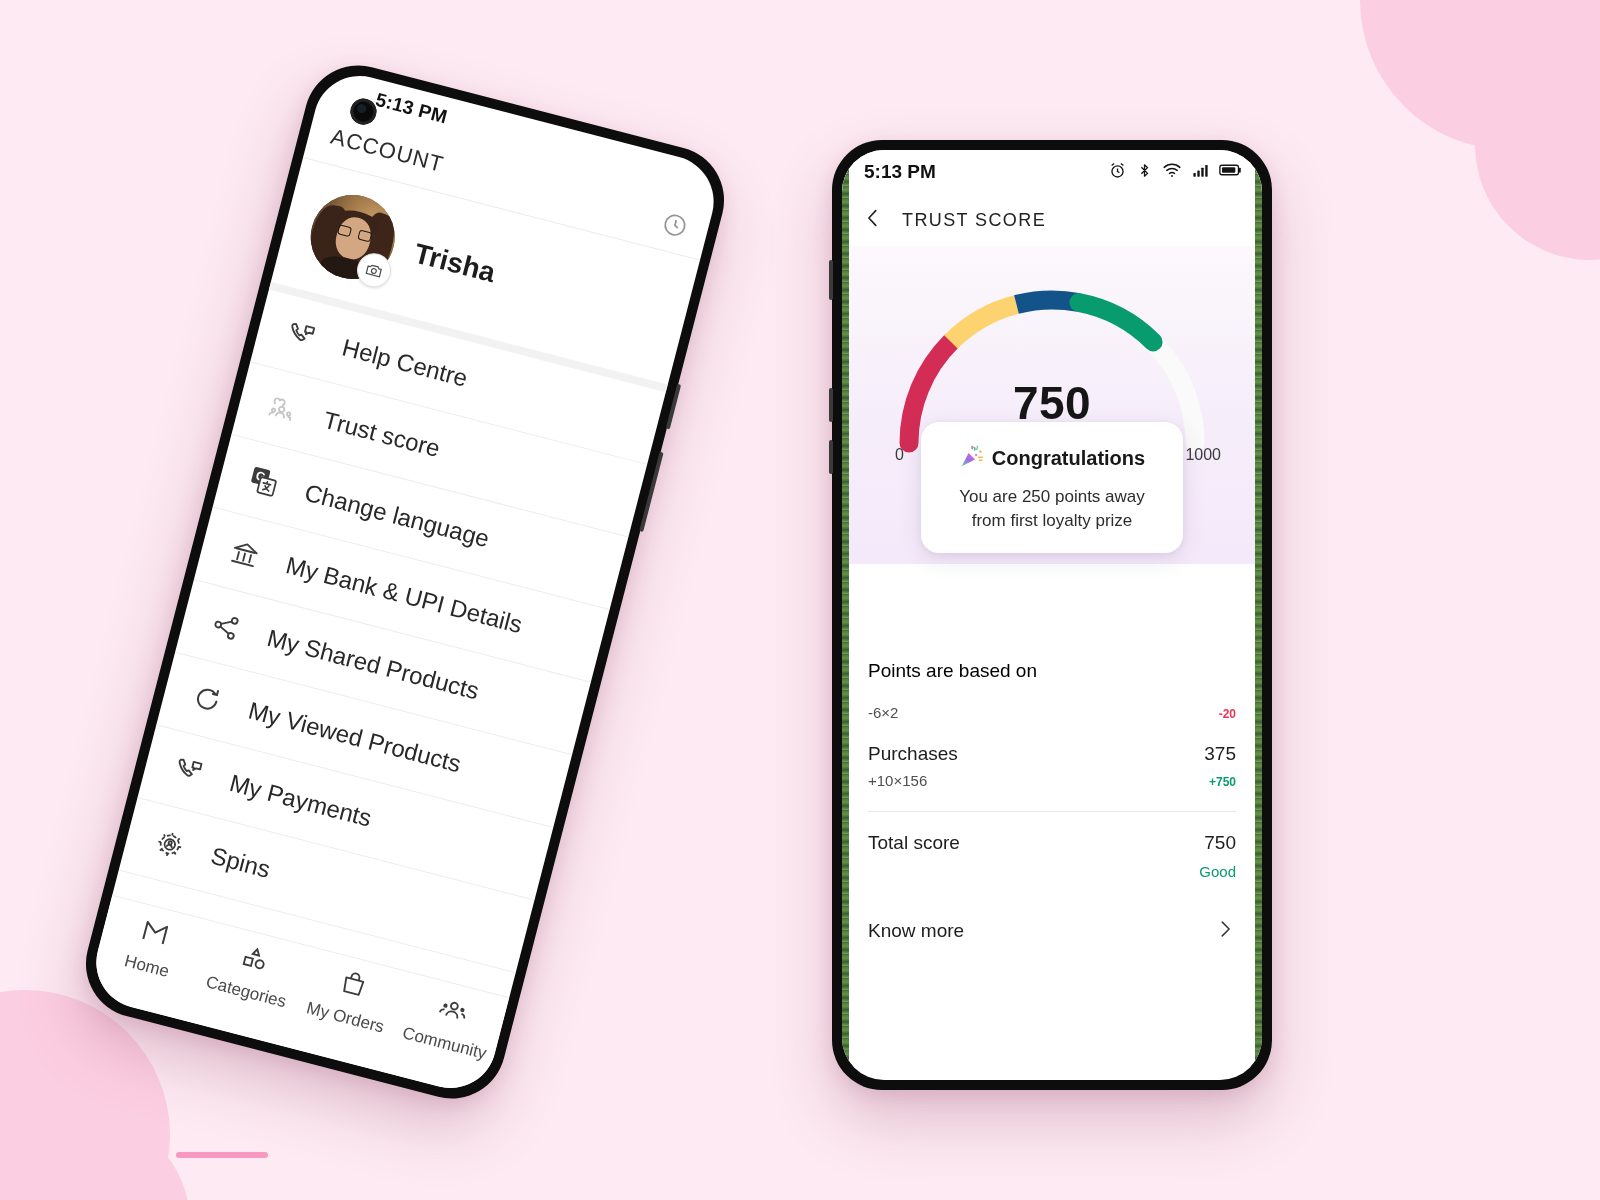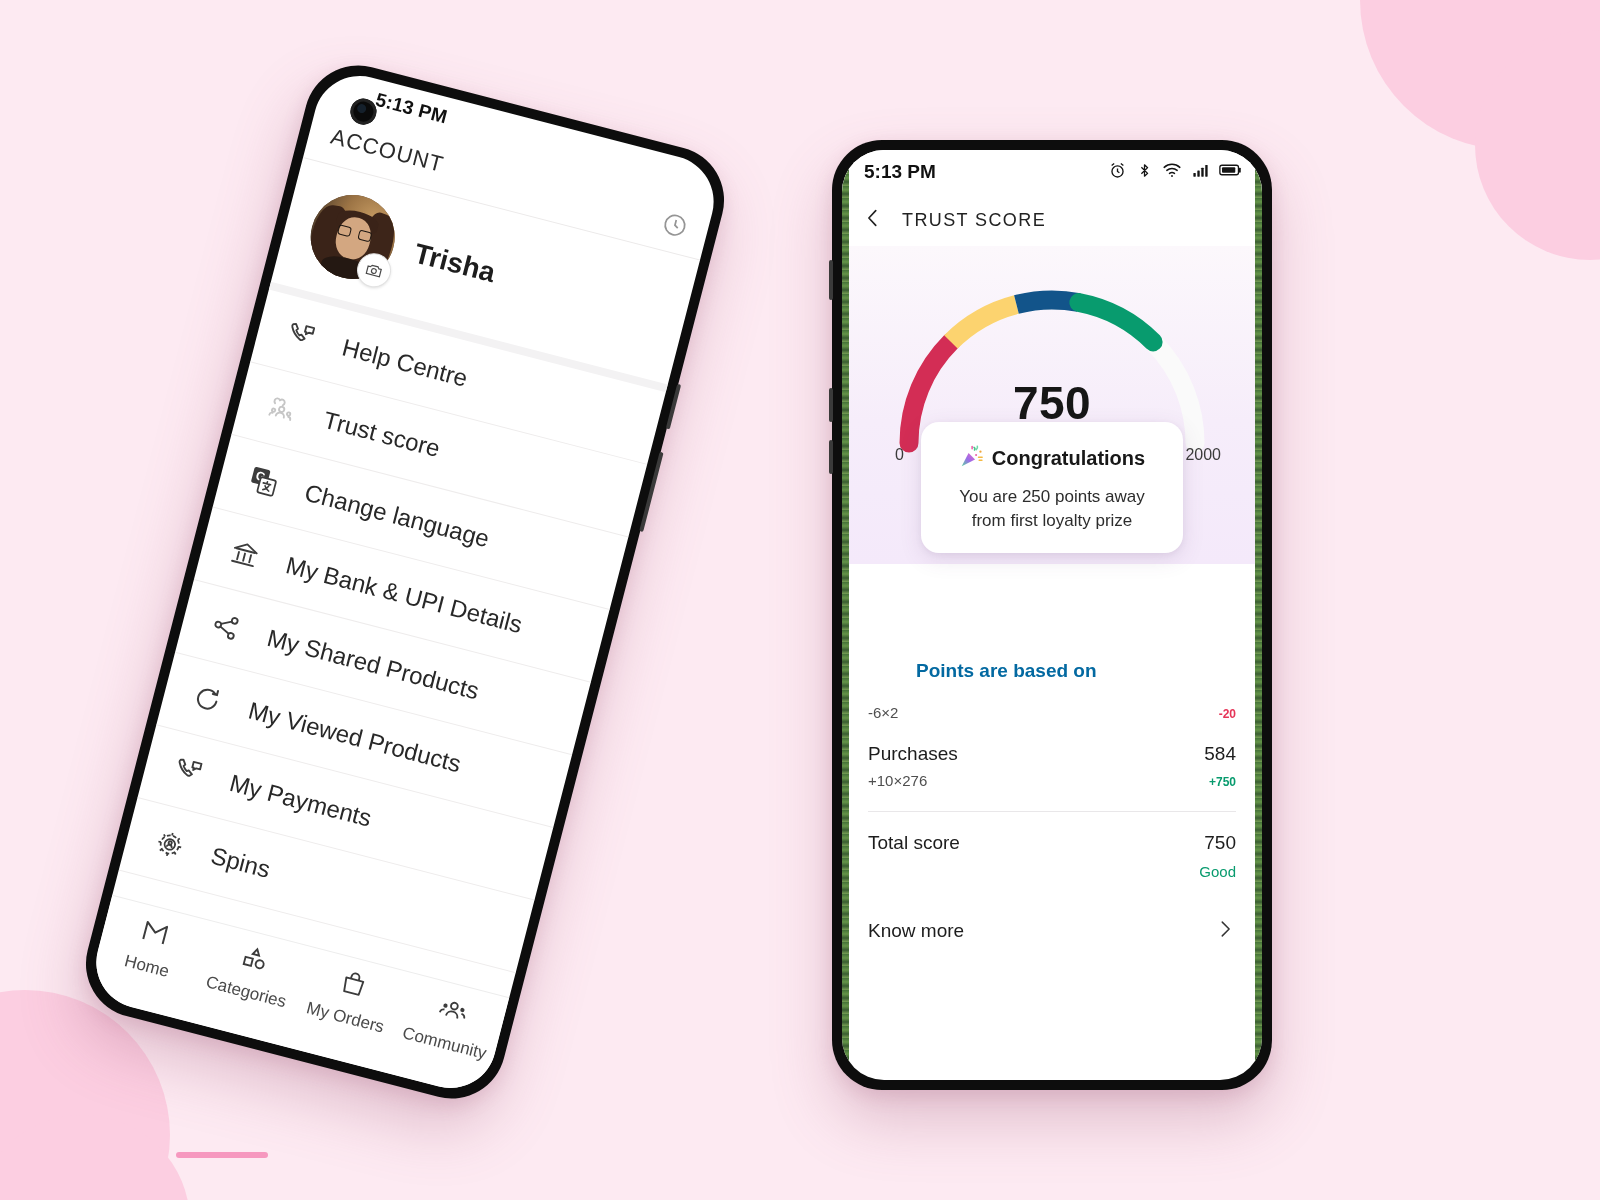--- a/index.html
+++ b/index.html
@@ -229,21 +229,21 @@
     z-index: 4;
   }
   .congrats-title-row {
     display:flex; align-items:center; justify-content:center; gap:8px;
     margin-bottom: 12px;
   }
   .congrats-title { font-size: 20px; font-weight:700; color:#181818; }
   .congrats-sub { font-size: 17px; color:#2d2d2d; line-height: 1.42; }
 
   .points-section { padding: 96px 26px 0; }
-  .points-heading { font-size: 19px; font-weight:700; color:#0369a1; margin-bottom: 22px; margin-left: 48px; }
+  .points-heading { font-size: 19px; font-weight:400; color:#000000; margin-bottom: 22px; }
   .prow {
     display:flex; justify-content:space-between; align-items:baseline;
   }
   .prow .pl { font-size: 19px; color:#1d1d1d; }
   .prow .pv { font-size: 19px; color:#1d1d1d; }
   .psub {
     display:flex; justify-content:space-between; align-items:baseline;
     margin-top: 7px;
   }
   .psub .sl { font-size: 15px; color:#4f4f4f; }
@@ -541,21 +541,21 @@
               <path d="M 63.88373029032368 73.88373029032371 A 143 143 0 0 1 129.43734613542568 36.49260795860576" stroke="#FCD36F" fill="none" stroke-width="19"></path>
               <path d="M 129.43734613542568 36.49260795860576 A 143 143 0 0 1 191.7955279857587 34.532923145797525" stroke="#12548A" fill="none" stroke-width="19"></path>
               <path d="M 191.7955279857587 34.532923145797525 A 143 143 0 0 1 266.11626970967626 73.88373029032368" stroke="#089B6E" fill="none" stroke-width="19" stroke-linecap="round"></path>
             </g>
         </svg>
         <div class="gauge-center">
           <div class="gauge-score">750</div>
           <div class="gauge-label">Good</div>
         </div>
         <div class="gauge-min">0</div>
-        <div class="gauge-max">2000</div>
+        <div class="gauge-max">1000</div>
       </div>
     </div>
 
     <div class="congrats-card">
       <div class="congrats-title-row">
         <span>
           <svg viewBox="0 0 24 24" width="25" height="25">
             <defs>
               <linearGradient id="pp" x1="0" y1="1" x2="1" y2="0">
                 <stop offset="0" stop-color="#5BD6A0"></stop>
@@ -583,24 +583,24 @@
 
       <div class="psub">
         <span class="sl">-6×2</span>
         <span class="sv neg">-20</span>
       </div>
 
       <div class="gap"></div>
 
       <div class="prow">
         <span class="pl">Purchases</span>
-        <span class="pv">584</span>
+        <span class="pv">375</span>
       </div>
       <div class="psub">
-        <span class="sl">+10×276</span>
+        <span class="sl">+10×156</span>
         <span class="sv pos">+750</span>
       </div>
 
       <div class="divider"></div>
 
       <div class="total-row">
         <span class="tl">Total score</span>
         <span class="tv">750</span>
       </div>
       <div class="total-sub">Good</div>

